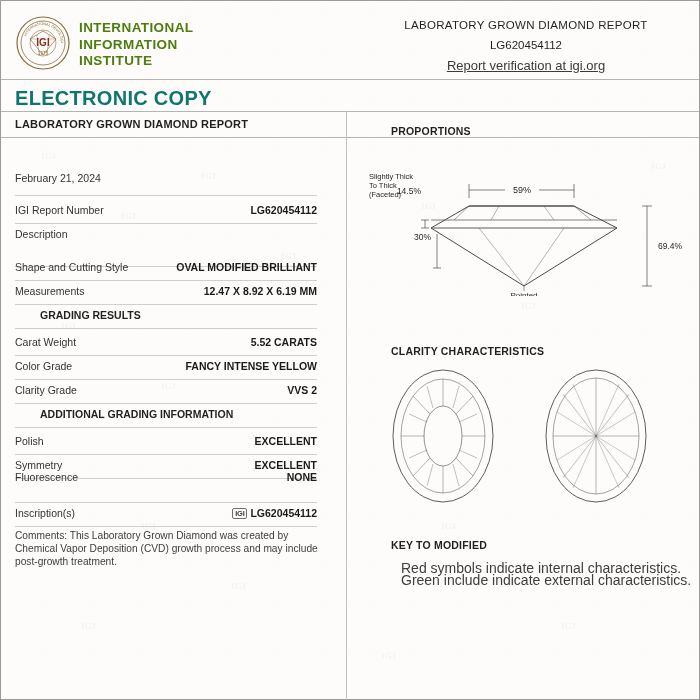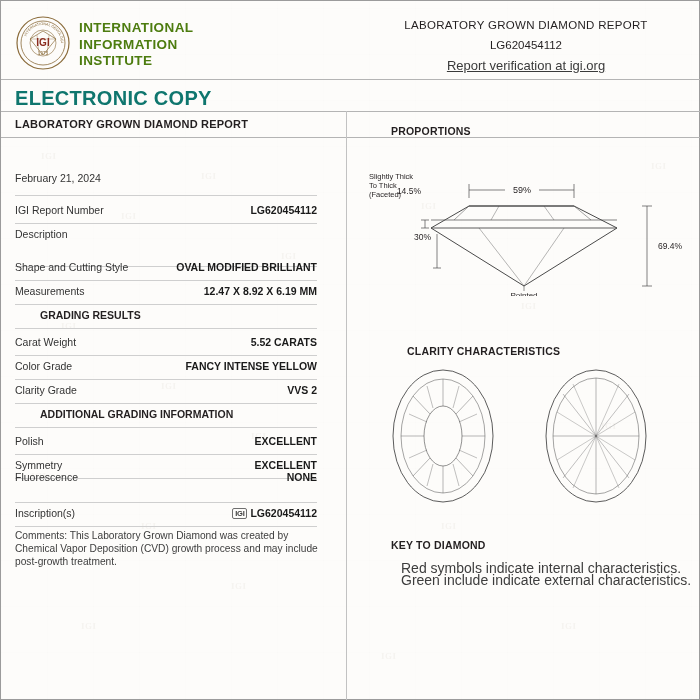--- a/index.html
+++ b/index.html
@@ -408,21 +408,21 @@
       <line x1="288" y1="60" x2="288" y2="140" stroke="#4a4a4a" stroke-width="0.7"></line>
       <line x1="283" y1="60" x2="293" y2="60" stroke="#4a4a4a" stroke-width="0.7"></line>
       <line x1="283" y1="140" x2="293" y2="140" stroke="#4a4a4a" stroke-width="0.7"></line>
       <text x="299" y="103" font-size="8.5" fill="#231f20">69.4%</text>
 
       <text x="165" y="152" text-anchor="middle" font-size="8" fill="#231f20">Pointed</text>
       <line x1="165" y1="140" x2="165" y2="145" stroke="#4a4a4a" stroke-width="0.6"></line>
     </svg>
   </div>
 
-  <div class="right-head" style="left:390px; top:344px;margin-left:16px;">CLARITY CHARACTERISTICS</div>
+  <div class="right-head" style="left:390px; top:344px;">CLARITY CHARACTERISTICS</div>
 
   <div class="clarity-diagram">
     <svg width="330" height="140" viewBox="0 0 330 140">
 
       <g>
         <ellipse cx="82" cy="70" rx="50" ry="66" fill="none" stroke="#4a4a4a" stroke-width="0.9"></ellipse>
         <ellipse cx="82" cy="70" rx="42" ry="57" fill="none" stroke="#4a4a4a" stroke-width="0.5"></ellipse>
         <ellipse cx="82" cy="70" rx="19" ry="30" fill="none" stroke="#4a4a4a" stroke-width="0.6"></ellipse>
 
         <line x1="82" y1="13" x2="82" y2="40" stroke="#4a4a4a" stroke-width="0.4"></line>
@@ -451,17 +451,17 @@
         <line x1="202" y1="28" x2="268" y2="112" stroke="#4a4a4a" stroke-width="0.35"></line>
         <line x1="268" y1="28" x2="202" y2="112" stroke="#4a4a4a" stroke-width="0.35"></line>
         <line x1="212" y1="18" x2="258" y2="122" stroke="#4a4a4a" stroke-width="0.3"></line>
         <line x1="258" y1="18" x2="212" y2="122" stroke="#4a4a4a" stroke-width="0.3"></line>
         <line x1="196" y1="46" x2="274" y2="94" stroke="#4a4a4a" stroke-width="0.3"></line>
         <line x1="274" y1="46" x2="196" y2="94" stroke="#4a4a4a" stroke-width="0.3"></line>
       </g>
     </svg>
   </div>
 
-  <div class="right-head" style="left:390px; top:538px;">KEY TO DIAMOND</div>
+  <div class="right-head" style="left:390px; top:538px;">KEY TO MODIFIED</div>
   <div class="key-text" style="top:561px;">Red symbols indicate internal characteristics.</div>
   <div class="key-text" style="top:573px;">Green include indicate external characteristics.</div>
 
 </div>
 
 </body></html>

